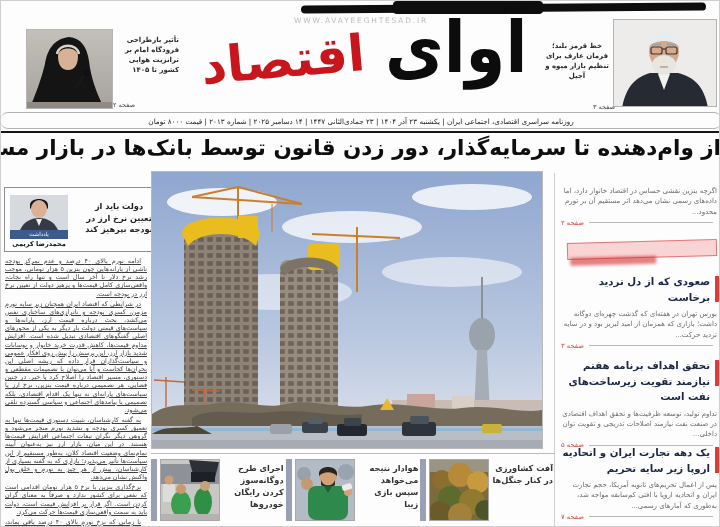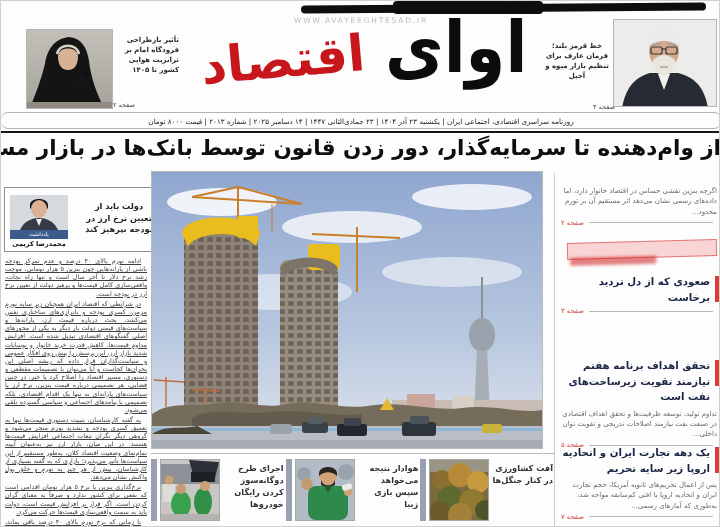--- a/index.html
+++ b/index.html
@@ -230,20 +230,21 @@
     <div class="rc-body">اگرچه بنزین نقشی حساس در اقتصاد خانوار دارد، اما داده‌های رسمی نشان می‌دهد اثر مستقیم آن بر تورم محدود...</div>
     <div class="rc-page">
         <span>صفحه ۲</span>
         <i></i>
       </div>
   </div>
 
   <div class="abs rc-item" style="top:273px;">
     <div class="rc-title"><span class="rc-bullet"></span>
       <span>صعودی که از دل تردید برخاست</span></div>
+    <div class="rc-body">بورس تهران در هفته‌ای که گذشت چهره‌ای دوگانه داشت؛ بازاری که همزمان از امید لبریز بود و در سایه تردید حرکت...</div>
     <div class="rc-page">
         <span>صفحه ۳</span>
         <i></i>
       </div>
   </div>
 
   <div class="abs rc-item" style="top:357px;">
     <div class="rc-title"><span class="rc-bullet"></span>
       <span>تحقق اهداف برنامه هفتم نیازمند تقویت زیرساخت‌های نفت است</span></div>
     <div class="rc-body">تداوم تولید، توسعه ظرفیت‌ها و تحقق اهداف اقتصادی در صنعت نفت نیازمند اصلاحات تدریجی و تقویت توان داخلی...</div>

